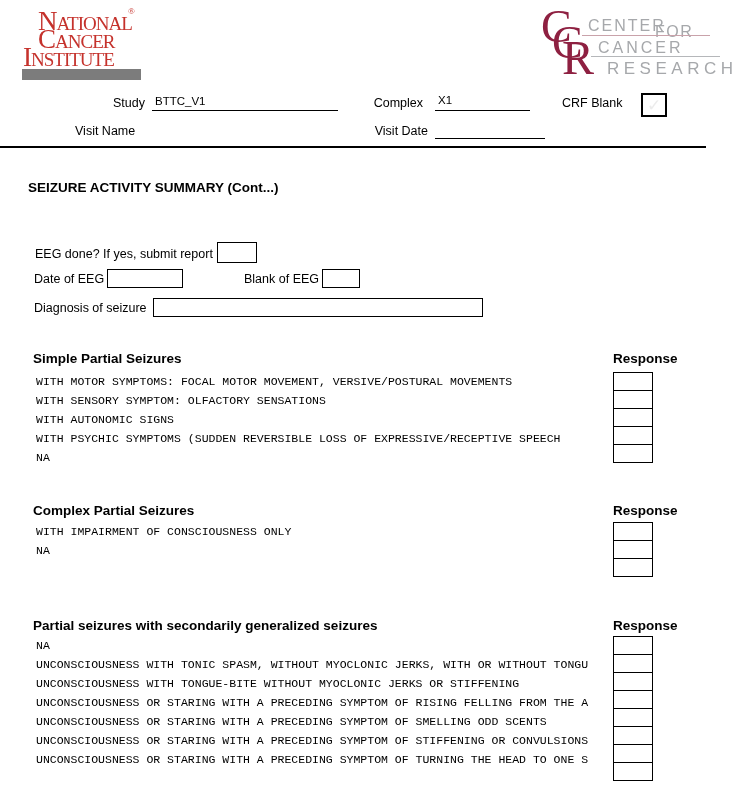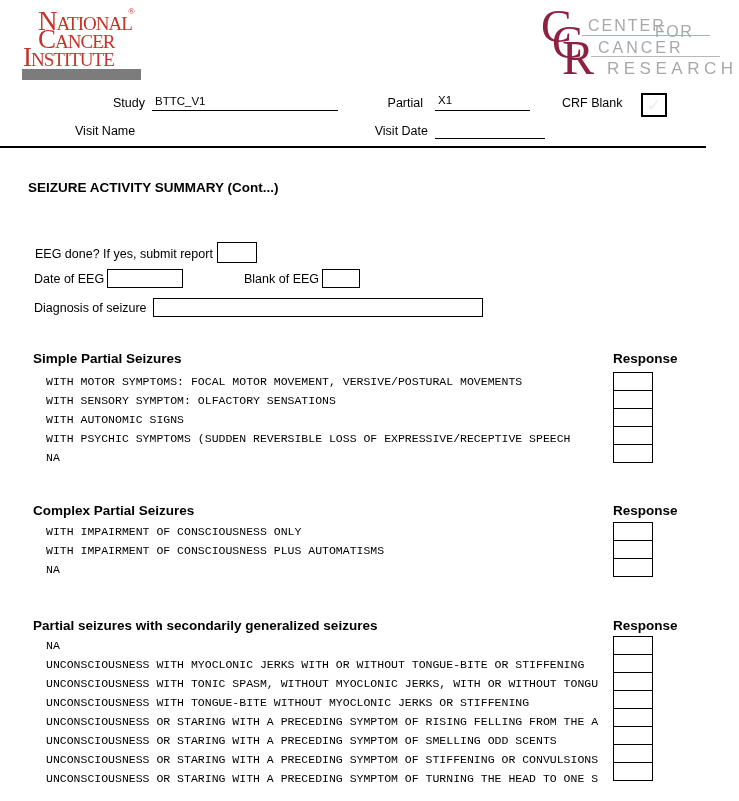--- a/index.html
+++ b/index.html
@@ -31,21 +31,21 @@
 
   
   .page-title { position:absolute; font-size:13.5px; font-weight:bold; white-space:nowrap; }
 
   
   .inbox { position:absolute; border:1px solid #000; background:#fff; }
 
   
   .sec-title { position:absolute; left:33px; font-size:13.5px; font-weight:bold; white-space:nowrap; }
   .resp-head { position:absolute; left:613px; font-size:13.5px; font-weight:bold; white-space:nowrap; }
-  .rows { position:absolute; left:12px; width:610px; }
+  .rows { position:absolute; left:2px; width:610px; }
   .row { height:19px; display:flex; align-items:center; padding-left:34px;
          font-family:"Liberation Mono", monospace; font-size:11.5px; white-space:nowrap; color:#000; }
   .boxes { position:absolute; left:613px; }
   .resp-box { width:40px; height:19px; border:1px solid #000; background:#fff; }
   .resp-box + .resp-box { margin-top:-1px; }
 </style>
 </head>
 <body>
 
 <div id="page">
@@ -72,21 +72,21 @@
     <span class="ccr-word" style="left:655px; top:23px; font-size:16px; letter-spacing:1.5px;">FOR</span>
     <div class="ccr-rule" style="left:582px; top:35px; width:128px; background:#C9A2AA;"></div>
     <span class="ccr-word" style="left:598px; top:39px; font-size:16px; letter-spacing:3px;">CANCER</span>
     <div class="ccr-rule" style="left:591px; top:56px; width:129px; background:#B5B7BA;"></div>
     <span class="ccr-word" style="left:607px; top:59px; font-size:17px; letter-spacing:4.5px;">RESEARCH</span>
   </div>
 
   <div class="lbl" style="left:108px; top:96px; width:37px; text-align:right;">Study</div>
   <div class="field" style="left:152px; top:95px; width:186px; height:16px;">BTTC_V1</div>
 
-  <div class="lbl" style="left:368px; top:96px; width:55px; text-align:right;">Partial</div>
+  <div class="lbl" style="left:368px; top:96px; width:55px; text-align:right;">Complex</div>
   <div class="field" style="left:435px; top:94px; width:95px; height:17px;">X1</div>
 
   <div class="lbl" style="left:562px; top:96px;">CRF Blank</div>
   <div class="checkbox" style="left:641px; top:93px; width:26px; height:24px;">
     <span class="faint-check">✓</span>
   </div>
 
   <div class="lbl" style="left:75px; top:124px;">Visit Name</div>
 
   <div class="lbl" style="left:360px; top:124px; width:68px; text-align:right;">Visit Date</div>
@@ -138,42 +138,36 @@
   </div>
 
   <div>
     <div class="sec-title" style="top:503px;">Complex Partial Seizures</div>
     <div class="resp-head" style="top:503px;">Response</div>
     <div class="rows" style="top:522px;">
       <div class="row">
           <span>WITH IMPAIRMENT OF CONSCIOUSNESS ONLY</span>
         </div>
       <div class="row">
-          <span>WITH IMPAIRMENT OF CONSCIOUSNESS PLUS AUTOMATISMS</span>
-        </div>
-      <div class="row">
           <span>NA</span>
         </div>
     </div>
     <div class="boxes" style="top:522px;">
       <div class="resp-box"></div>
       <div class="resp-box"></div>
       <div class="resp-box"></div>
     </div>
   </div>
 
   <div>
     <div class="sec-title" style="top:618px;">Partial seizures with secondarily generalized seizures</div>
     <div class="resp-head" style="top:618px;">Response</div>
     <div class="rows" style="top:636px;">
       <div class="row">
           <span>NA</span>
-        </div>
-      <div class="row">
-          <span>UNCONSCIOUSNESS WITH MYOCLONIC JERKS WITH OR WITHOUT TONGUE-BITE OR STIFFENING</span>
         </div>
       <div class="row">
           <span>UNCONSCIOUSNESS WITH TONIC SPASM, WITHOUT MYOCLONIC JERKS, WITH OR WITHOUT TONGU</span>
         </div>
       <div class="row">
           <span>UNCONSCIOUSNESS WITH TONGUE-BITE WITHOUT MYOCLONIC JERKS OR STIFFENING</span>
         </div>
       <div class="row">
           <span>UNCONSCIOUSNESS OR STARING WITH A PRECEDING SYMPTOM OF RISING FELLING FROM THE A</span>
         </div>

